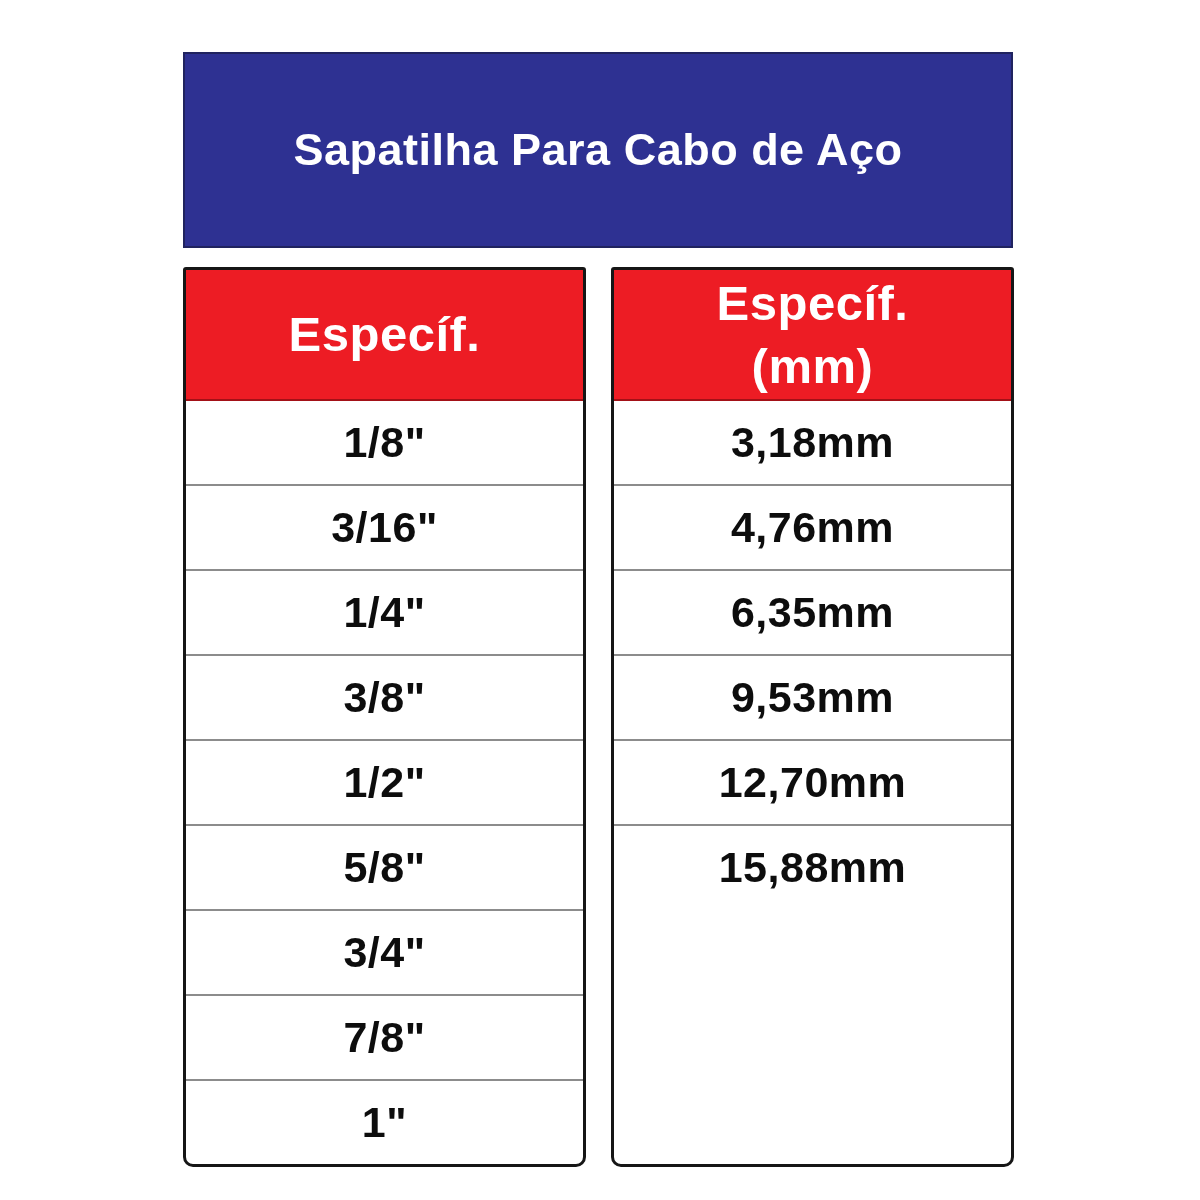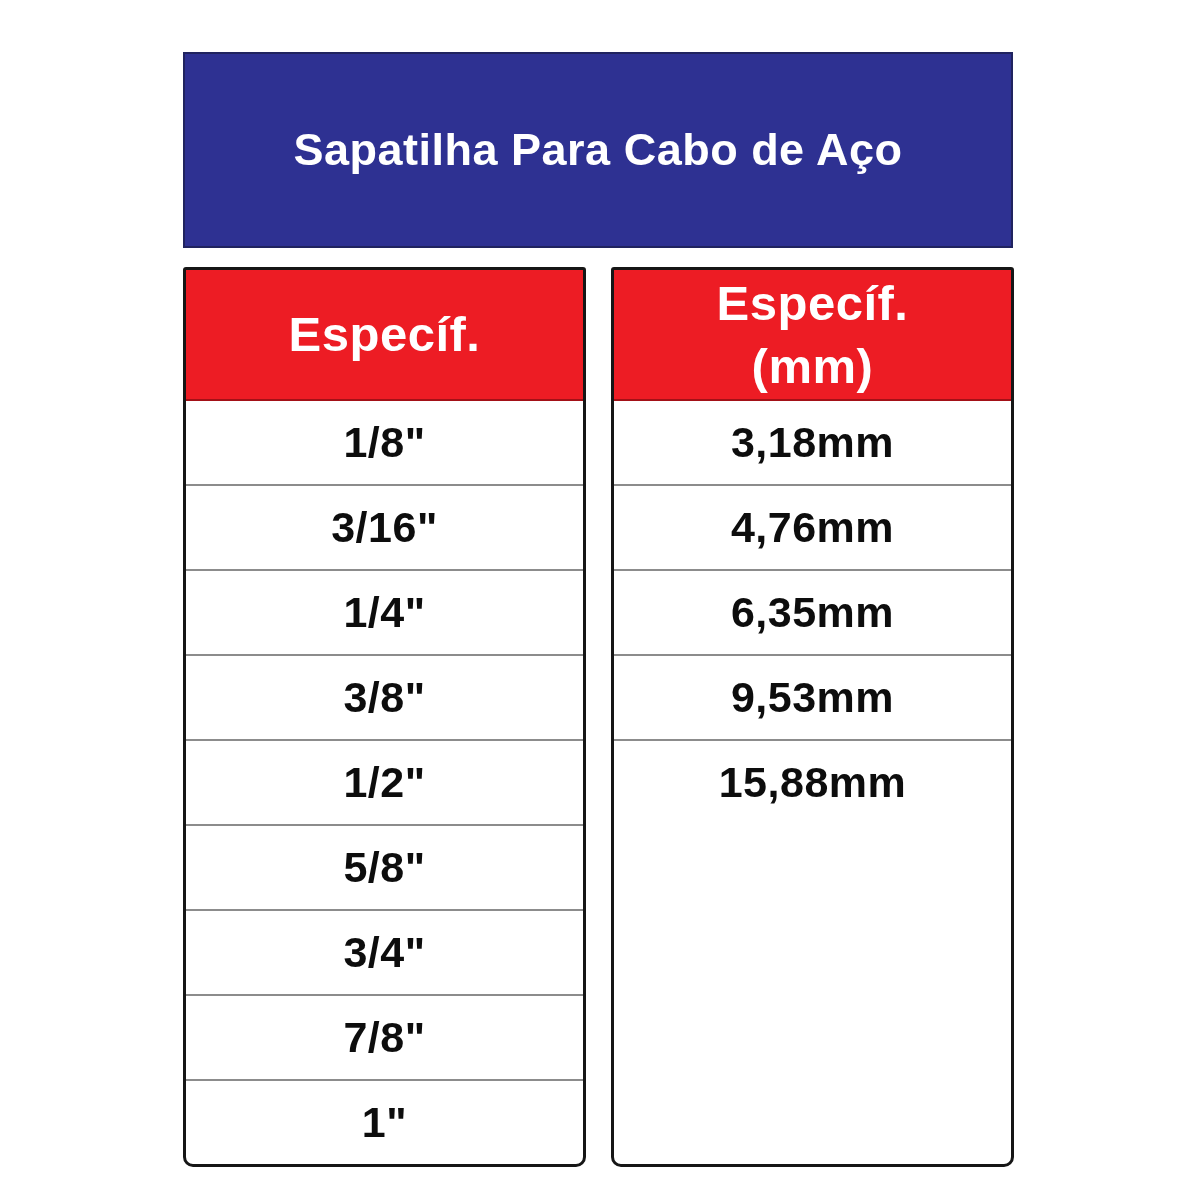--- a/index.html
+++ b/index.html
@@ -143,19 +143,22 @@
         <div class="row">
             <span>4,76mm</span>
           </div>
         <div class="row">
             <span>6,35mm</span>
           </div>
         <div class="row">
             <span>9,53mm</span>
           </div>
         <div class="row">
+            <span>12,70mm</span>
+          </div>
+        <div class="row">
             <span>15,88mm</span>
           </div>
       </div>
     </div>
 
   </div>
 </div>
 
 </body></html>

